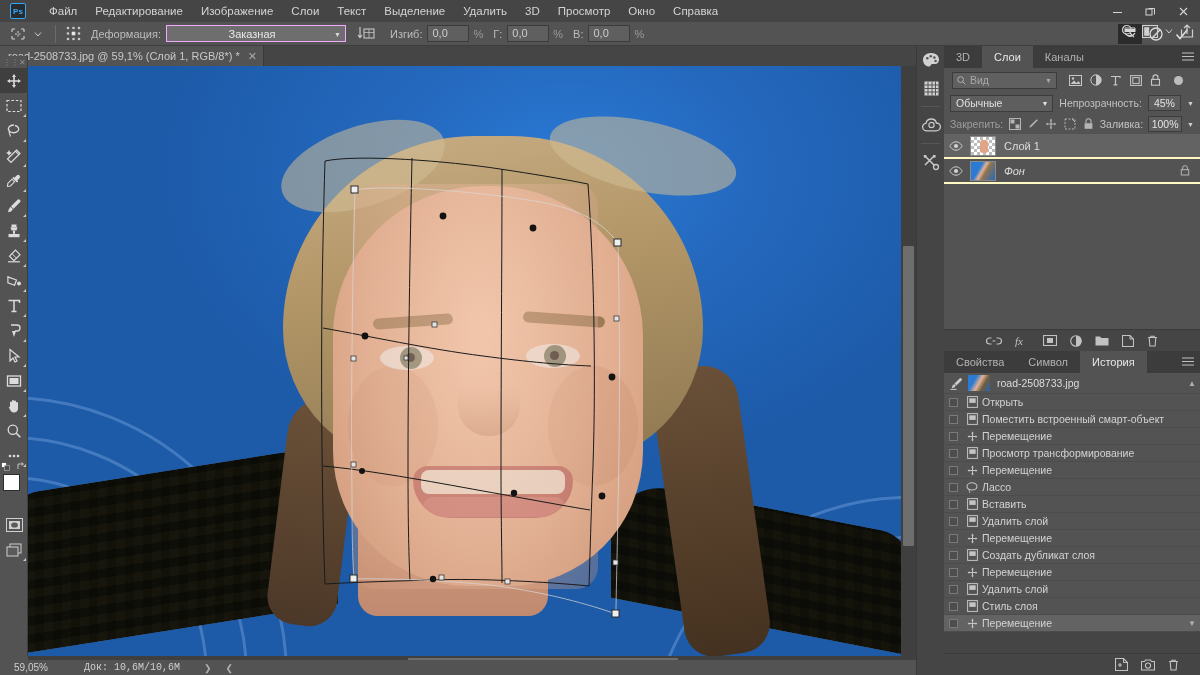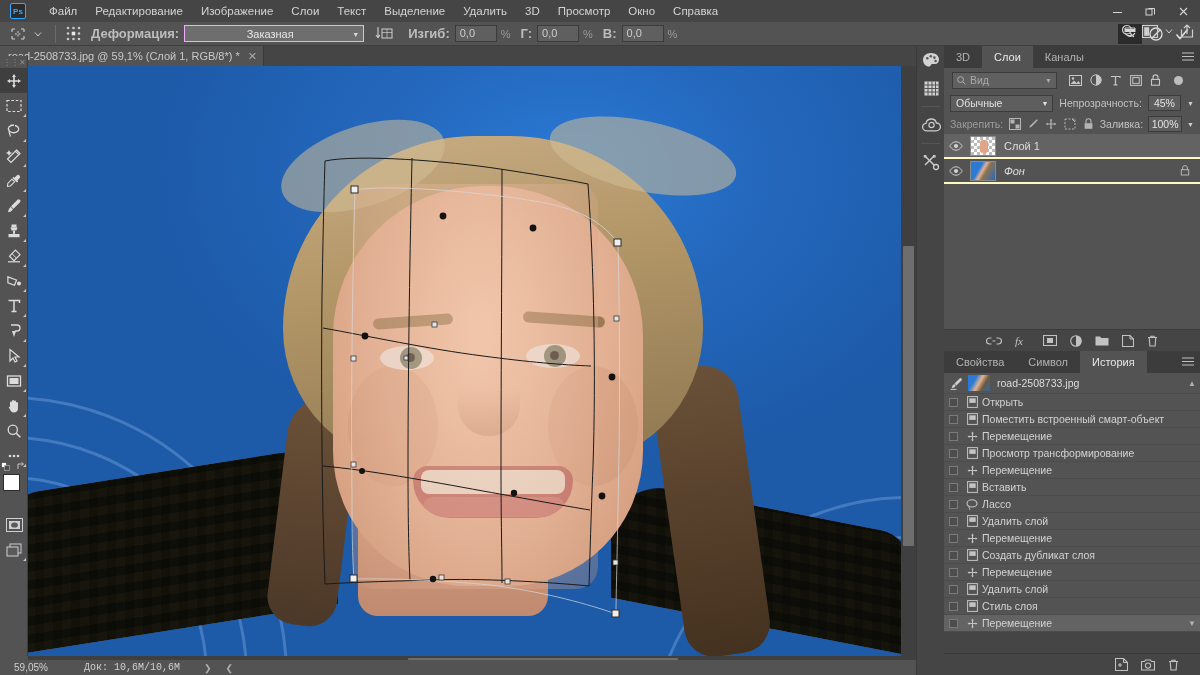--- a/index.html
+++ b/index.html
@@ -29,21 +29,21 @@
   .winbtn { width: 33px; height: 22px; display: flex; align-items: center; justify-content: center; color: #d0d0d0; font-size: 11px; }
 
   
   .optionsbar {
     position: absolute; left: 0; top: 22px; width: 1200px; height: 24px;
     background: #535353; border-bottom: 1px solid #3d3d3d;
     display: flex; align-items: center;
   }
   .ob-sep { width: 1px; height: 18px; background: #6b6b6b; margin: 0 7px; }
   .ob-icon { width: 20px; height: 18px; display: flex; align-items: center; justify-content: center; color: #cfcfcf; }
-  .ob-label { color: #bdbdbd; font-size: 13px; margin-right: 5px; font-weight: bold; }
+  .ob-label { color: #bdbdbd; font-size: 11px; margin-right: 5px; }
   .ob-select {
     height: 17px; background: #6e6e6e; border: 1px solid #f0abfc; color: #e8e8e8;
     font-size: 11px; display: flex; align-items: center; justify-content: center;
     position: relative; padding: 0 16px 0 8px;
   }
   .ob-select .caret { position: absolute; right: 4px; top: 50%; transform: translateY(-50%); font-size: 7px; color: #d8d8d8; }
   .ob-input {
     width: 42px; height: 17px; background: #5f5f5f; border: 1px solid #3b3b3b;
     color: #cdcdcd; font-size: 11px; padding-left: 4px; line-height: 15px;
   }
@@ -938,38 +938,38 @@
                   <path d="M6 0.6 L7.5 2.6 H6.6 V5.4 H9.4 V4.5 L11.4 6 L9.4 7.5 V6.6 H6.6 V9.4 H7.5 L6 11.4 L4.5 9.4 H5.4 V6.6 H2.6 V7.5 L0.6 6 L2.6 4.5 V5.4 H5.4 V2.6 H4.5 Z" fill="#c4c4c4"></path>
                 </svg>
               </span>
               <span>Перемещение</span>
             </div>
             <div class="hrow">
               <span class="hchk">
                 <span class="hchkbox"></span>
               </span>
               <span class="hico">
+                <svg width="12" height="11" viewBox="0 0 12 11">
+                  <ellipse cx="6" cy="4.4" rx="5" ry="3.6" fill="none" stroke="#c4c4c4" stroke-width="1.1"></ellipse>
+                  <path d="M3.2 7.3 C2.6 9 4 9.4 3.8 10.8" fill="none" stroke="#c4c4c4" stroke-width="1"></path>
+                </svg>
+              </span>
+              <span>Лассо</span>
+            </div>
+            <div class="hrow">
+              <span class="hchk">
+                <span class="hchkbox"></span>
+              </span>
+              <span class="hico">
                 <svg width="11" height="12" viewBox="0 0 11 12">
                   <rect x="0.6" y="0.6" width="9.8" height="10.8" fill="none" stroke="#c4c4c4" stroke-width="1"></rect>
                   <rect x="2.3" y="2.3" width="6.4" height="4.6" fill="#c4c4c4"></rect>
                 </svg>
               </span>
               <span>Вставить</span>
-            </div>
-            <div class="hrow">
-              <span class="hchk">
-                <span class="hchkbox"></span>
-              </span>
-              <span class="hico">
-                <svg width="12" height="11" viewBox="0 0 12 11">
-                  <ellipse cx="6" cy="4.4" rx="5" ry="3.6" fill="none" stroke="#c4c4c4" stroke-width="1.1"></ellipse>
-                  <path d="M3.2 7.3 C2.6 9 4 9.4 3.8 10.8" fill="none" stroke="#c4c4c4" stroke-width="1"></path>
-                </svg>
-              </span>
-              <span>Лассо</span>
             </div>
             <div class="hrow">
               <span class="hchk">
                 <span class="hchkbox"></span>
               </span>
               <span class="hico">
                 <svg width="11" height="12" viewBox="0 0 11 12">
                   <rect x="0.6" y="0.6" width="9.8" height="10.8" fill="none" stroke="#c4c4c4" stroke-width="1"></rect>
                   <rect x="2.3" y="2.3" width="6.4" height="4.6" fill="#c4c4c4"></rect>
                 </svg>

